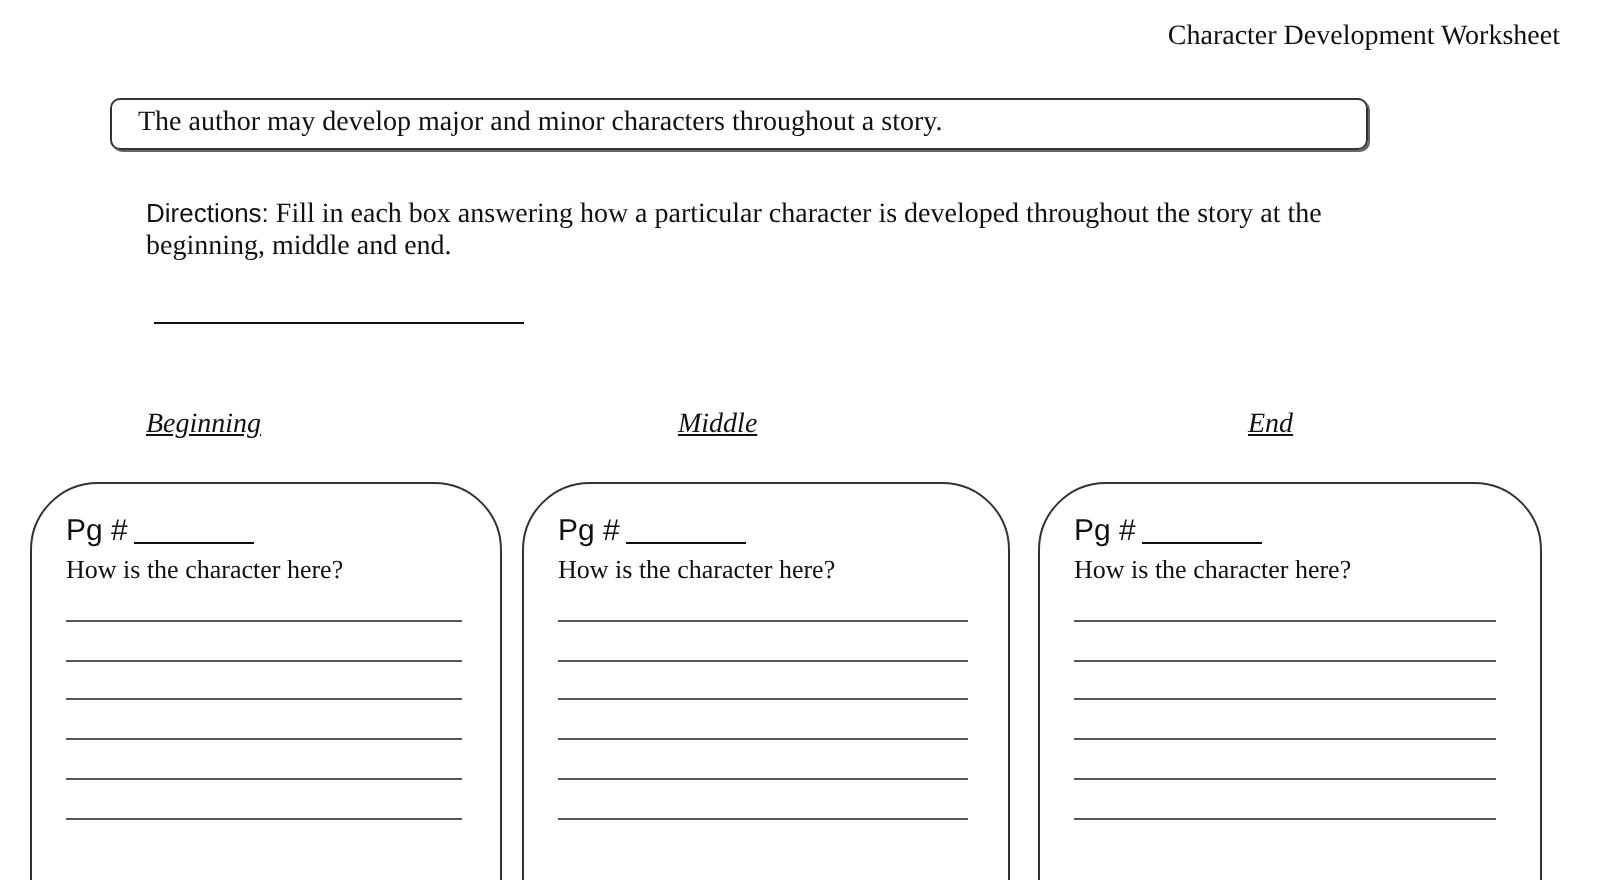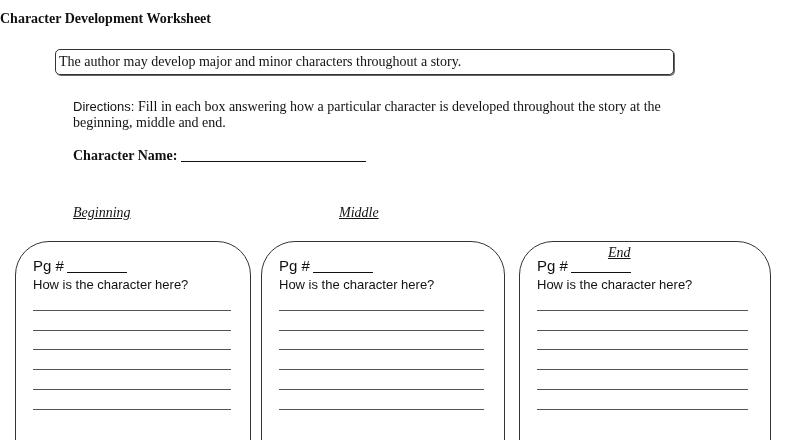--- a/index.html
+++ b/index.html
@@ -1,49 +1,49 @@
 <!DOCTYPE html>
 <html><head>
 <meta charset="utf-8">
 <style>
   html, body { margin:0; padding:0; background:#fff; }
   body { width:800px; height:440px; position:relative; overflow:hidden; font-family:"Liberation Serif", serif; color:#111; }
-  .title { position:absolute; top:11px; left:0; width:780px; text-align:left; font-weight:bold; font-size:14px; }
-  .intro-box { position:absolute; left:55px; top:49px; width:614px; height:24px; border:1.3px solid #333; border-radius:5px; box-shadow:1px 1px 0 #666; font-size:14px; line-height:24px; padding-left:3px; }
+  .title { position:absolute; top:11px; left:0; width:780px; text-align:right; font-weight:normal; font-size:14px; }
+  .intro-box { position:absolute; left:55px; top:49px; width:614px; height:24px; border:1.3px solid #333; border-radius:5px; box-shadow:1px 1px 0 #666; font-size:14px; line-height:24px; padding-left:13px; }
   .directions { position:absolute; left:73px; top:99px; width:640px; font-size:14px; line-height:16px; }
   .dir-label { font-family:"Liberation Sans", sans-serif; font-size:13px; }
   .charname { position:absolute; left:73px; top:147px; font-size:14px; font-weight:bold; }
   .charname .blank { display:inline-block; width:185px; border-bottom:1.3px solid #111; height:14px; vertical-align:-2px; margin-left:4px; }
   .col-label { position:absolute; top:205px; font-style:italic; font-size:14px;text-decoration:underline; }
   .box { position:absolute; top:241px; height:240px; border:1.3px solid #333; border-radius:34px; box-sizing:border-box; }
   .pg { position:absolute; top:15px; font-family:"Liberation Sans", sans-serif; font-size:15px; }
   .pg .blank { display:inline-block; width:60px; border-bottom:1px solid #111; height:12px; vertical-align:-2px; margin-left:3px; }
-  .q { position:absolute; top:35px; font-family:Liberation Sans, sans-serif; font-size:13px; }
+  .q { position:absolute; top:35px; font-family:Liberation Serif, serif; font-size:13px; }
   .line { position:absolute; height:0; border-top:1.6px solid #555; }
 </style>
 </head>
 <body>
 
 <div class="title">Character Development Worksheet</div>
 
 <div class="intro-box">
   <span>The author may develop major and minor characters throughout a story.</span>
 </div>
 
 <div class="directions">
   <span class="dir-label">Directions:</span><span> Fill in each box answering how a particular character is developed throughout the story at the beginning, middle and end.</span>
 </div>
 
 <div class="charname">
-  <span>Character Name:</span><span class="blank"></span>
+  <span class="blank"></span>
 </div>
 
 <div class="col-label" style="left:73px;">Beginning</div>
 <div class="col-label" style="left:339px;">Middle</div>
-<div class="col-label" style="left:608px;margin-top:40px;">End</div>
+<div class="col-label" style="left:624px;">End</div>
 
 <div class="box" style="left:15px; width:236px;">
   <div class="pg" style="left:17px;"><span>Pg #</span><span class="blank"></span></div>
   <div class="q" style="left:17px;">How is the character here?</div>
   <div class="line" style="left:17px; width:198px; top:68px;"></div>
   <div class="line" style="left:17px; width:198px; top:88px;"></div>
   <div class="line" style="left:17px; width:198px; top:107px;"></div>
   <div class="line" style="left:17px; width:198px; top:127px;"></div>
   <div class="line" style="left:17px; width:198px; top:147px;"></div>
   <div class="line" style="left:17px; width:198px; top:167px;"></div>

